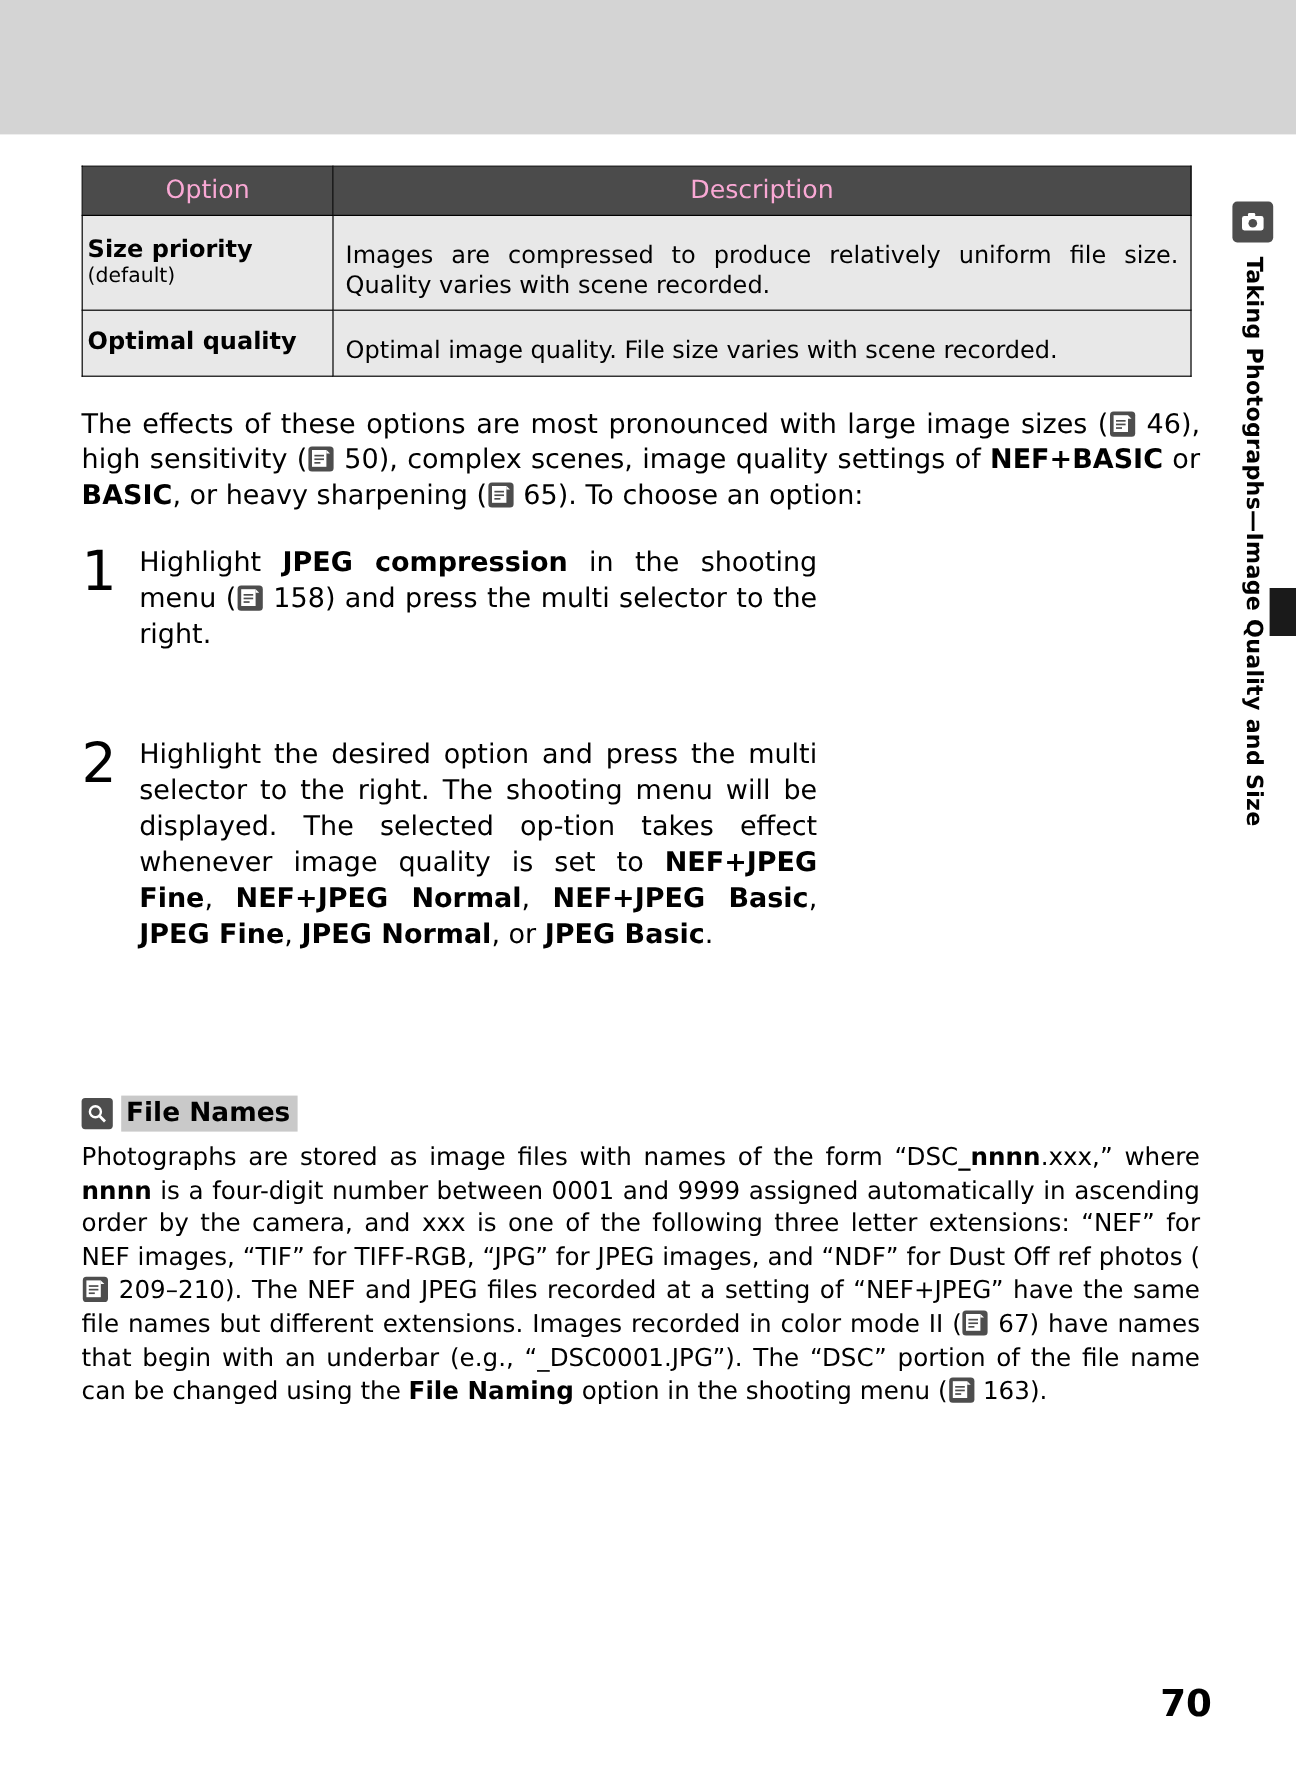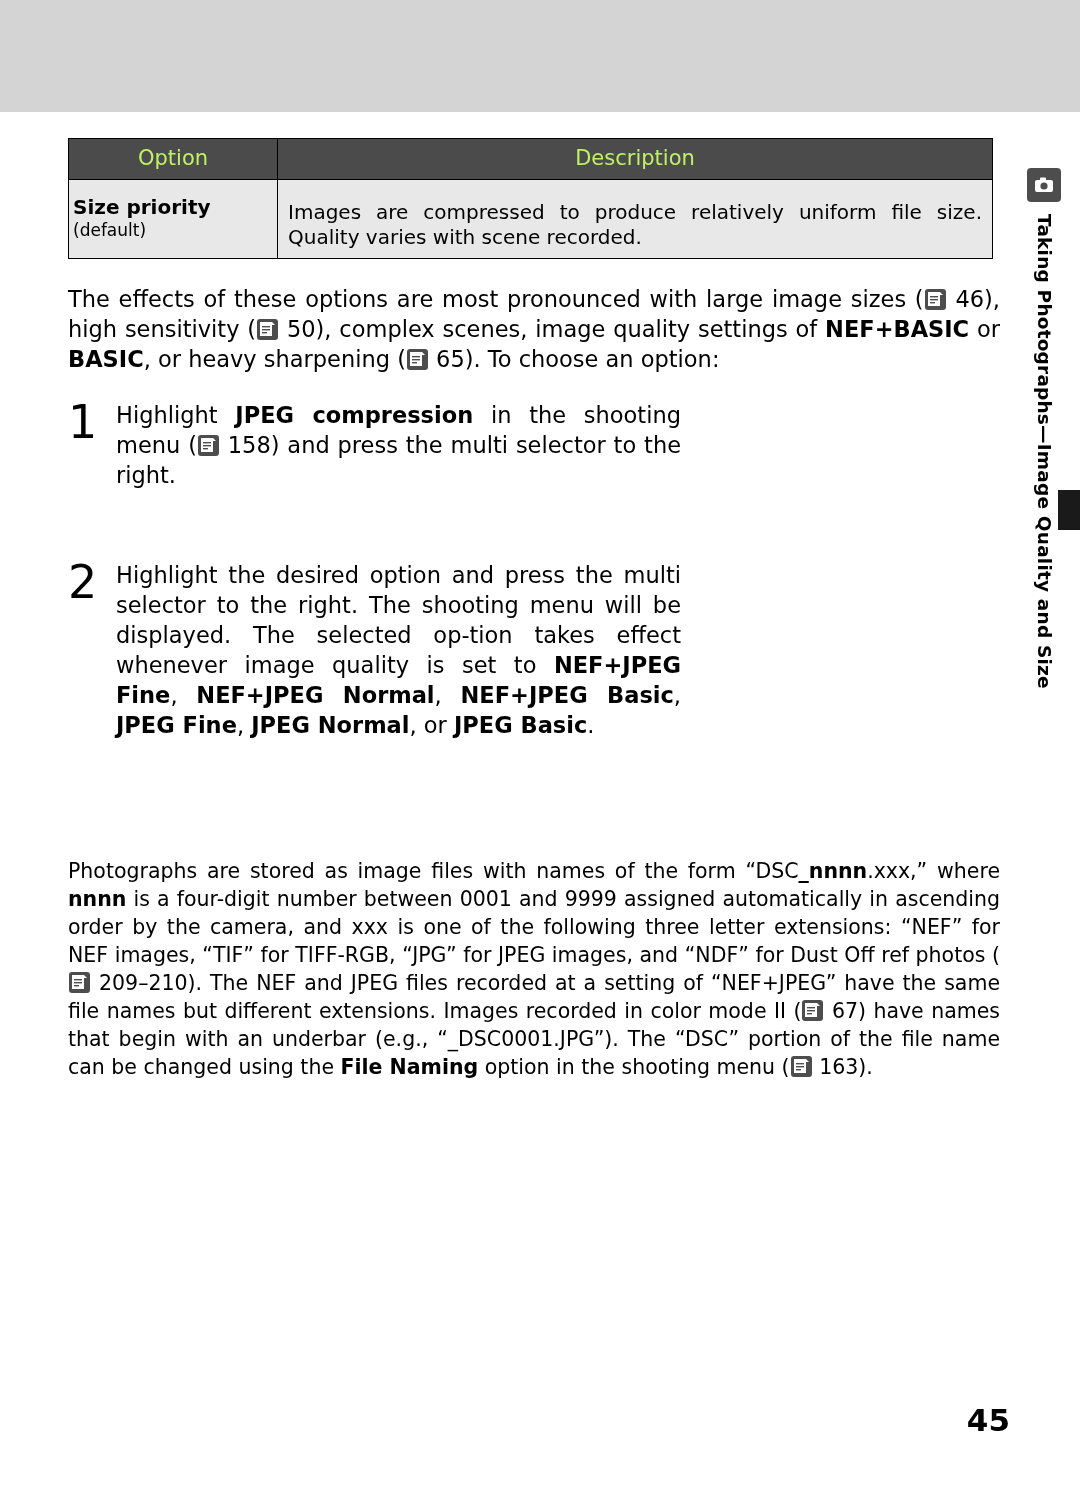--- a/index.html
+++ b/index.html
@@ -92,21 +92,21 @@
 
   
   table.opt {
     border-collapse: collapse;
     width: 925px;
     table-layout: fixed;
     margin-bottom: 26px;
   }
   table.opt th {
     background: #4b4b4b;
-    color: #bef264;
+    color: #f9a8d4;
     font-weight: normal;
     font-size: 21px;
     padding: 7px 0 9px 0;
     border: 1px solid #000;
     text-align: center;
   }
   table.opt th.col1 { width: 208px; }
   table.opt td {
     border: 1px solid #000;
     background: #e8e8e8;
@@ -243,20 +243,26 @@
           <th>Description</th>
         </tr>
       </thead>
       <tbody>
         <tr>
           <td class="optname">
             <span>Size priority</span>
             <span class="def">(default)</span>
           </td>
           <td class="desc">Images are compressed to produce relatively uniform file size. Quality varies with scene recorded.</td>
+        </tr>
+        <tr>
+          <td class="optname">
+            <span>Optimal quality</span>
+          </td>
+          <td class="desc single">Optimal image quality.  File size varies with scene recorded.</td>
         </tr>
       </tbody>
     </table>
 
     <p class="body"><span>The effects of these options are most pronounced with large image sizes (</span><span class="pgicon"><svg width="17" height="17" viewBox="0 0 17 17">
             <rect x="1" y="1" width="12" height="14" fill="#ffffff"></rect>
             <path d="M13 1 L16 4 L13 4 Z" fill="#ffffff"></path>
             <rect x="3" y="5" width="8" height="1.4" fill="#4d4d4d"></rect>
             <rect x="3" y="8" width="8" height="1.4" fill="#4d4d4d"></rect>
             <rect x="3" y="11" width="5" height="1.4" fill="#4d4d4d"></rect>
@@ -284,20 +290,29 @@
               <rect x="3" y="11" width="5" height="1.4" fill="#4d4d4d"></rect>
             </svg></span> <span>158</span><span>) and press the multi selector to the right.</span></div>
     </div>
 
     <div class="step" style="margin-top:70px">
       <div class="num">2</div>
       <div class="txt"><span>Highlight the desired option and press the multi selector to the right.  The shooting menu will be displayed.  The selected op-tion takes effect whenever image quality is set to </span><b>NEF+JPEG Fine</b><span>, </span><b>NEF+JPEG Normal</b><span>, </span><b>NEF+JPEG Basic</b><span>, </span><b>JPEG Fine</b><span>, </span><b>JPEG Normal</b><span>, or </span><b>JPEG Basic</b><span>.</span></div>
     </div>
 
     <div class="note">
+      <div class="note-head">
+        <div class="badge">
+          <svg width="18" height="18" viewBox="0 0 18 18">
+            <circle cx="7.5" cy="7.5" r="4.6" fill="none" stroke="#ffffff" stroke-width="2"></circle>
+            <line x1="11" y1="11" x2="15.5" y2="15.5" stroke="#ffffff" stroke-width="2.4"></line>
+          </svg>
+        </div>
+        <div class="ttl">File Names</div>
+      </div>
       <p><span>Photographs are stored as image files with names of the form “DSC</span><b>_nnnn</b><span>.xxx,” where </span><b>nnnn</b><span> is a four-digit number between 0001 and 9999 assigned automatically in ascending order by the camera, and xxx is one of the following three letter extensions: “NEF” for NEF images, “TIF” for TIFF-RGB, “JPG” for JPEG images, and “NDF” for Dust Off ref photos (</span><span class="pgicon"><svg width="17" height="17" viewBox="0 0 17 17">
               <rect x="1" y="1" width="12" height="14" fill="#ffffff"></rect>
               <path d="M13 1 L16 4 L13 4 Z" fill="#ffffff"></path>
               <rect x="3" y="5" width="8" height="1.4" fill="#4d4d4d"></rect>
               <rect x="3" y="8" width="8" height="1.4" fill="#4d4d4d"></rect>
               <rect x="3" y="11" width="5" height="1.4" fill="#4d4d4d"></rect>
             </svg></span> <span>209–210</span><span>).  The NEF and JPEG files recorded at a setting of “NEF+JPEG” have the same file names but different extensions.  Images recorded in color mode II (</span><span class="pgicon"><svg width="17" height="17" viewBox="0 0 17 17">
               <rect x="1" y="1" width="12" height="14" fill="#ffffff"></rect>
               <path d="M13 1 L16 4 L13 4 Z" fill="#ffffff"></path>
               <rect x="3" y="5" width="8" height="1.4" fill="#4d4d4d"></rect>
@@ -307,14 +322,14 @@
               <rect x="1" y="1" width="12" height="14" fill="#ffffff"></rect>
               <path d="M13 1 L16 4 L13 4 Z" fill="#ffffff"></path>
               <rect x="3" y="5" width="8" height="1.4" fill="#4d4d4d"></rect>
               <rect x="3" y="8" width="8" height="1.4" fill="#4d4d4d"></rect>
               <rect x="3" y="11" width="5" height="1.4" fill="#4d4d4d"></rect>
             </svg></span> <span>163</span><span>).</span></p>
     </div>
 
   </div>
 
-  <div class="pageno">45</div>
+  <div class="pageno">70</div>
 </div>
 
 </body></html>

